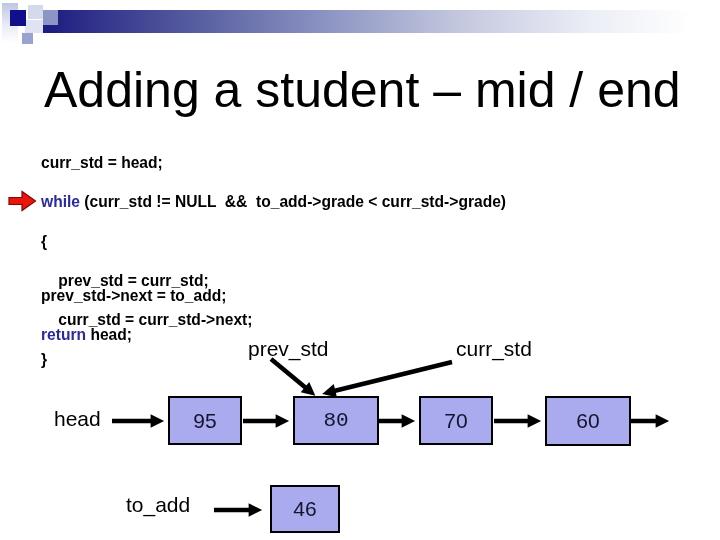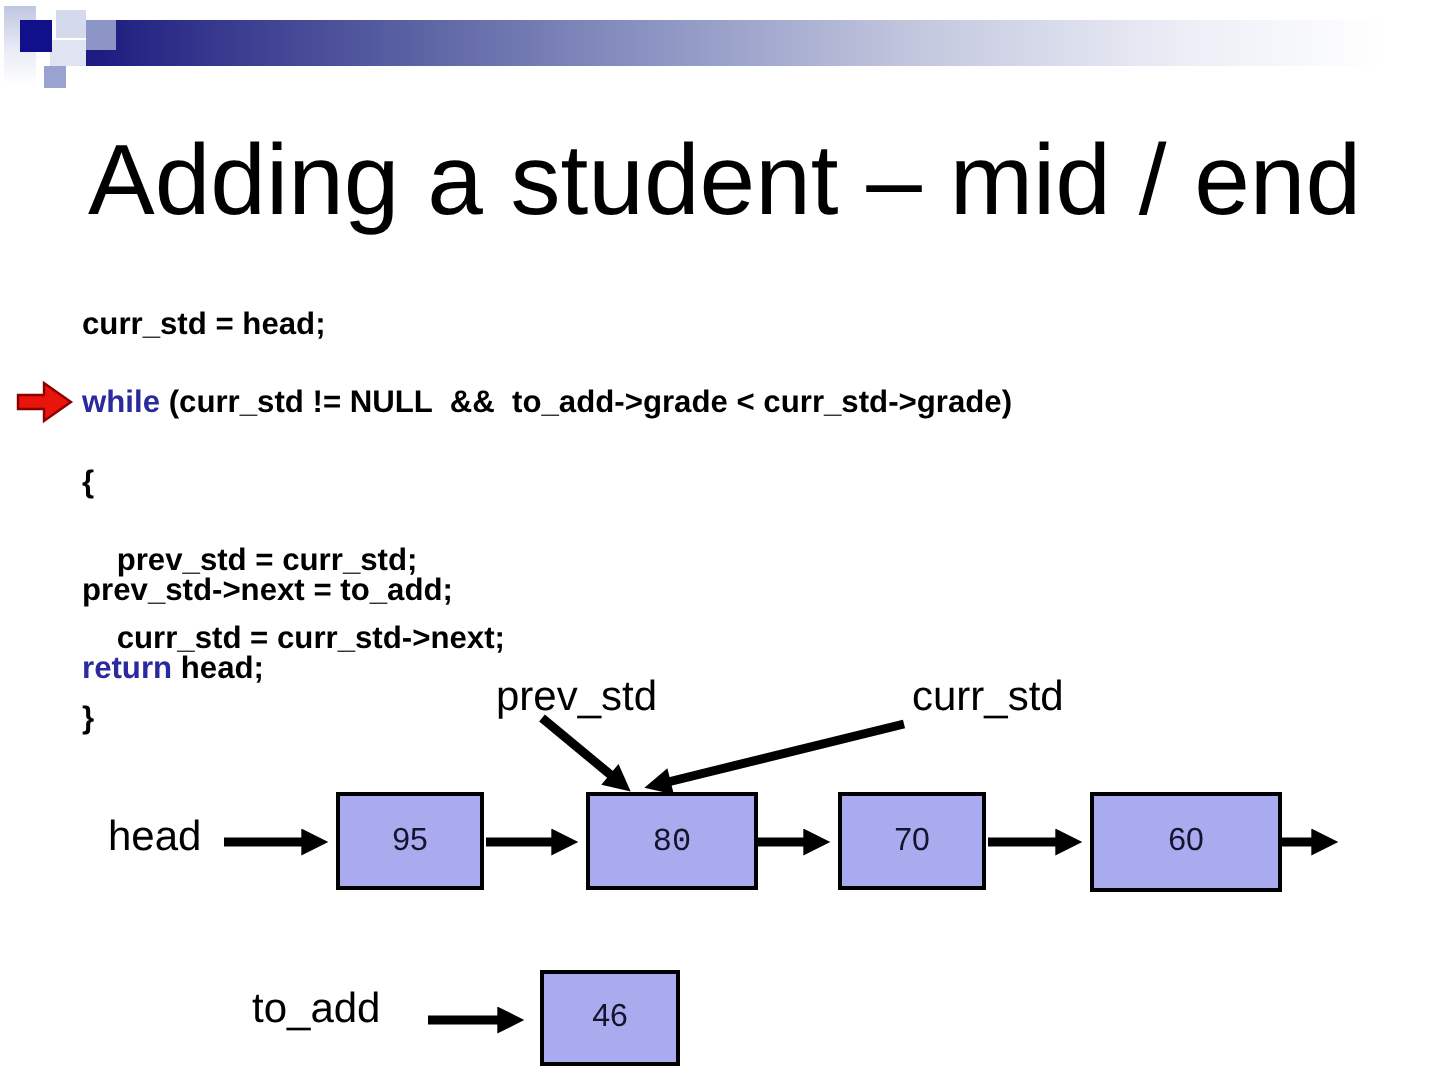--- a/index.html
+++ b/index.html
@@ -28,25 +28,25 @@
   .code{font-family:Liberation Sans, sans-serif;
     font-size:15.6px;font-weight:bold;line-height:19.7px;color:#000;
     white-space:pre;}
   .code-1{left:41px;top:133px;}
   .code-2{left:41px;top:266px;}
   .kw{color:var(--keyword-blue);}
 
   
   .node{background:var(--node-fill);border:2px solid var(--node-border);
     display:flex;align-items:center;justify-content:center;
-    font-size:16px;color:#14142e;box-sizing:border-box;text-align:right;}
+    font-size:21px;color:#14142e;box-sizing:border-box;text-align:right;}
   .n95{left:168px;top:396px;width:74px;height:49px;}
   .n80{left:293px;top:396px;width:86px;height:49px;font-family:Liberation Mono, monospace;}
   .n70{left:419px;top:396px;width:74px;height:49px;}
-  .n60{left:545px;top:396px;width:96px;height:50px;}
+  .n60{left:545px;top:396px;width:86px;height:50px;}
   .n75{left:270px;top:485px;width:70px;height:48px;}
 
   .ptr-label{font-size:21px;color:#000;white-space:nowrap;}
   .lbl-prev{left:248px;top:337px;}
   .lbl-curr{left:456px;top:337px;}
   .lbl-head{left:54px;top:407px;}
   .lbl-toadd{left:126px;top:493px;}
 
   svg.overlay{left:0;top:0;width:720px;height:540px;pointer-events:none;}
   .arr{stroke:#000;stroke-width:4.5;}

